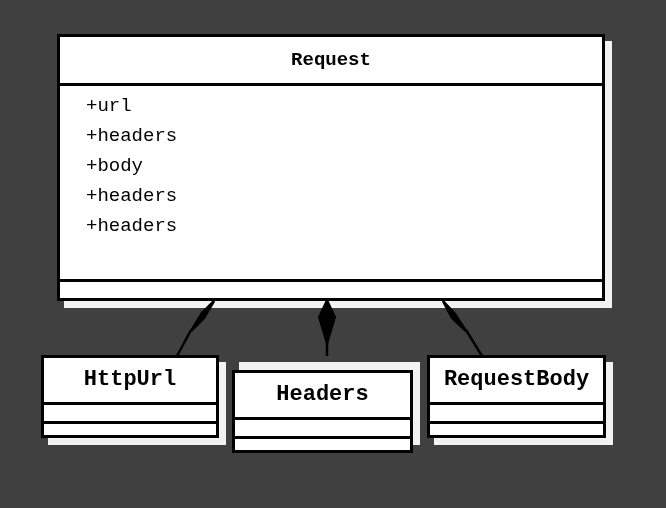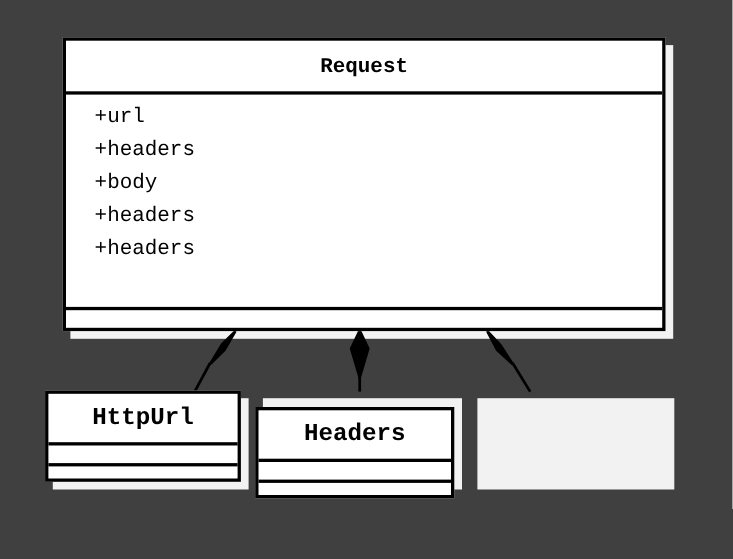--- a/index.html
+++ b/index.html
@@ -149,14 +149,19 @@
     <div class="uml-compartment attrs-compartment"></div>
     <div class="uml-compartment methods-compartment"></div>
   </div>
 
   <div class="uml-class child-class" id="headers-class">
     <div class="uml-title">Headers</div>
     <div class="uml-compartment attrs-compartment"></div>
     <div class="uml-compartment methods-compartment"></div>
   </div>
 
+  <div class="uml-class child-class" id="requestbody-class">
+    <div class="uml-title">RequestBody</div>
+    <div class="uml-compartment attrs-compartment"></div>
+    <div class="uml-compartment methods-compartment"></div>
+  </div>
 
 </div>
 
 </body></html>

